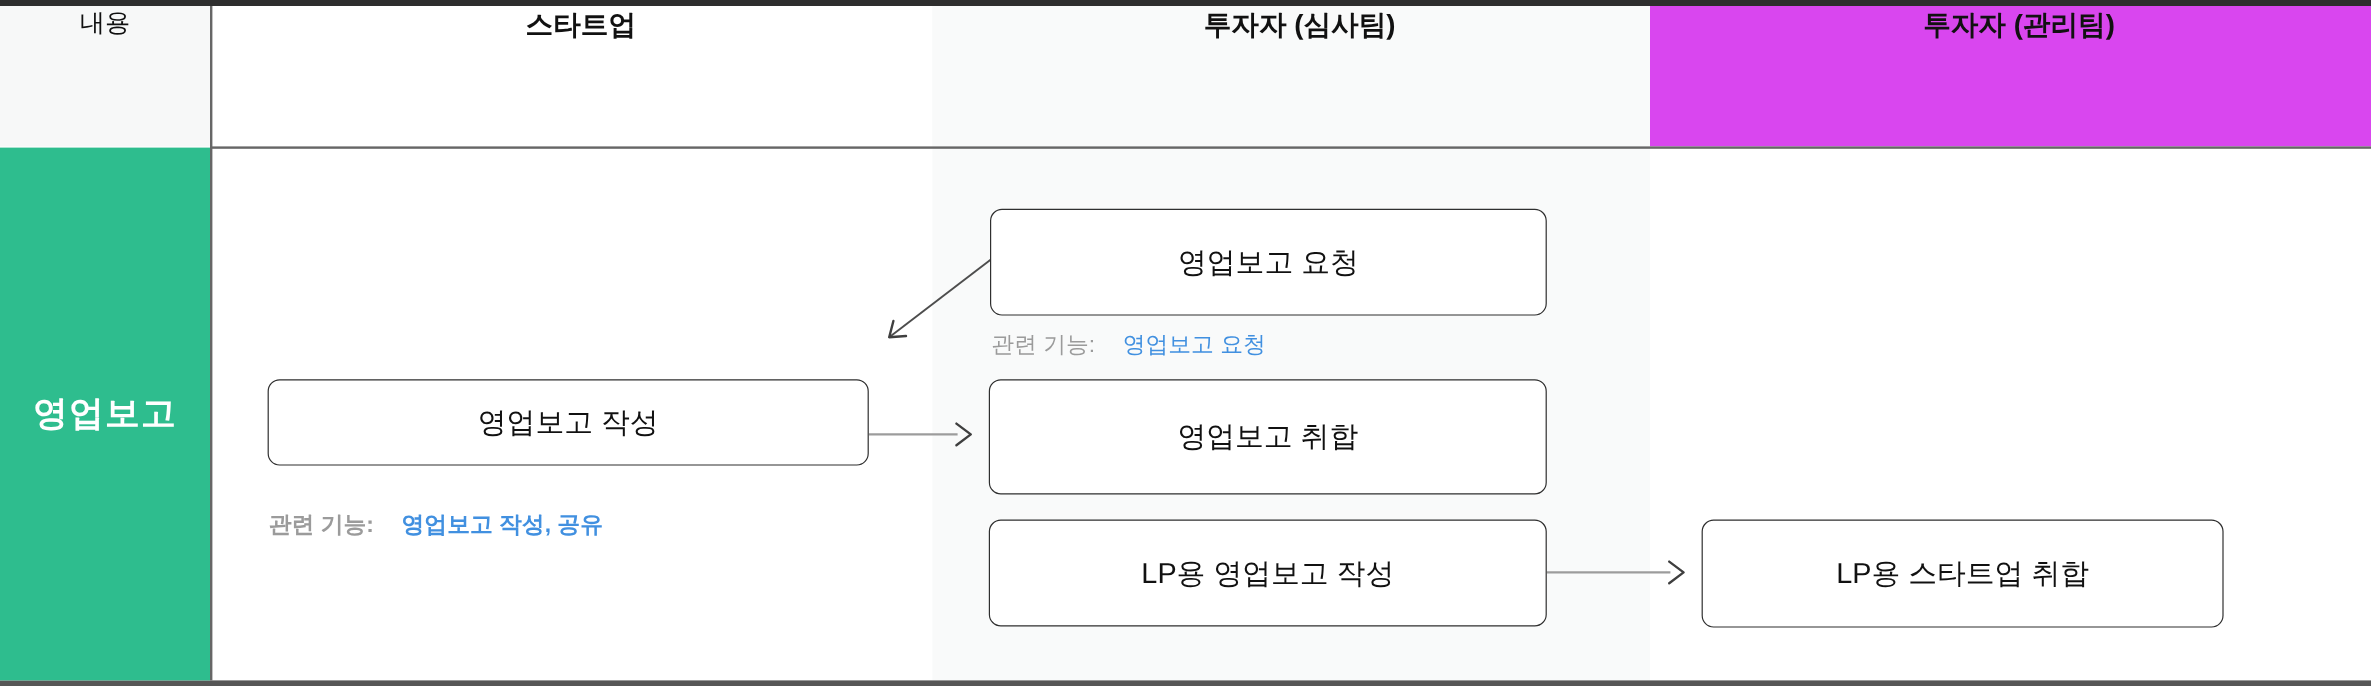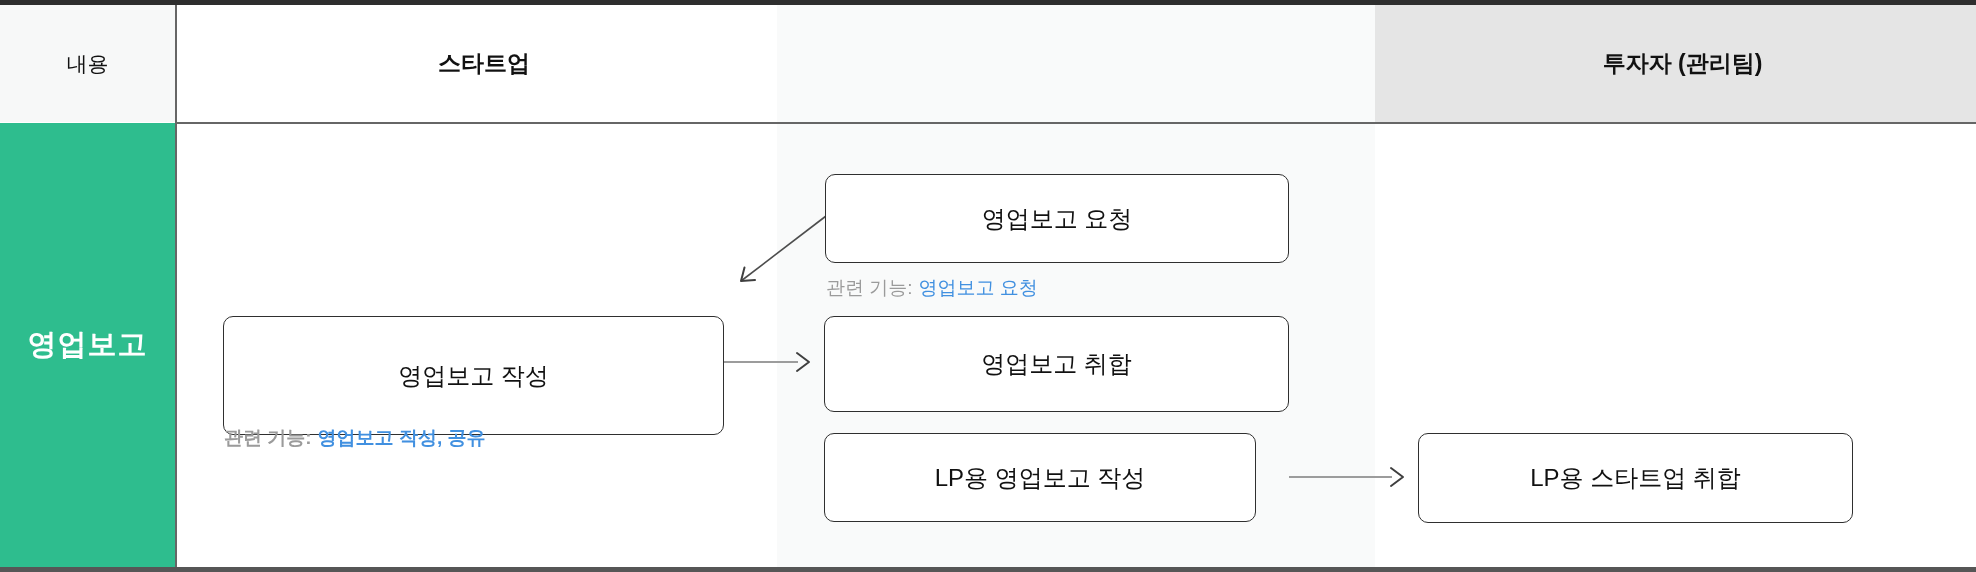--- a/index.html
+++ b/index.html
@@ -11,46 +11,46 @@
   body{font-family:"Liberation Sans","DejaVu Sans",sans-serif;background:#ffffff;}
   .stage{position:relative;width:1976px;height:572px;background:#ffffff;overflow:hidden;}
 
   .top-bar{position:absolute;left:0;top:0;width:1976px;height:5px;background:var(--top-bar);}
   .bottom-bar{position:absolute;left:0;top:567px;width:1976px;height:5px;background:var(--bottom-bar);}
 
   
   .lane3-stripe{position:absolute;left:777px;top:5px;width:598px;height:562px;background:var(--lane3-bg);}
 
   
-  .header-cell{position:absolute;top:5px;height:117px;display:flex;align-items:center;justify-content:center;}
+  .header-cell{position:absolute;top:5px;height:117px;display:flex;justify-content:center;}
   .header-cell.c1{left:0;width:175px;background:var(--header-cell-bg);font-size:21px;font-weight:500;color:var(--text-dark);}
   .header-cell.c2{left:177px;width:600px;background:#ffffff;}
   .header-cell.c3{left:777px;width:598px;background:var(--lane3-bg);}
-  .header-cell.c4{left:1375px;width:601px;background:#e5e5e5;}
+  .header-cell.c4{left:1375px;width:601px;background:#d946ef;}
   .header-cell.bold{font-size:23px;font-weight:700;color:var(--text-dark);padding-left:14px;}
   .header-underline{position:absolute;left:175px;top:122px;width:1801px;height:2px;background:var(--border-dark);}
   .v-divider{position:absolute;left:175px;top:5px;width:2px;height:562px;background:var(--border-dark);}
 
   
   .row-label-cell{position:absolute;left:0;top:123px;width:175px;height:444px;background:var(--accent-green);
     display:flex;align-items:center;justify-content:center;}
   .row-label-cell span{color:#ffffff;font-size:29px;font-weight:700;letter-spacing:1px;}
 
   
   .flow-box{position:absolute;background:#ffffff;border:1.5px solid var(--box-border);border-radius:10px;
     display:flex;align-items:center;justify-content:center;font-size:24px;color:var(--text-dark);}
   .box-request{left:825px;top:174px;width:464px;height:89px;}
-  .box-write{left:223px;top:316px;width:501px;height:119px;}
+  .box-write{left:223px;top:316px;width:501px;height:72px;}
   .box-collect{left:824px;top:316px;width:465px;height:96px;}
-  .box-lp-write{left:824px;top:433px;width:432px;height:89px;}
+  .box-lp-write{left:824px;top:433px;width:465px;height:89px;}
   .box-lp-collect{left:1418px;top:433px;width:435px;height:90px;}
 
   
   .caption{position:absolute;font-size:19px;line-height:28px;white-space:nowrap;}
-  .caption .prefix{color:var(--caption-gray);margin-right:6px;}
+  .caption .prefix{color:var(--caption-gray);margin-right:23px;}
   .caption .links{color:var(--link-blue);cursor:pointer;}
   .caption-request{left:826px;top:274px;}
   .caption-write{left:224px;top:424px;font-weight:bold;}
 
   
   svg.arrow-layer{position:absolute;left:0;top:0;pointer-events:none;}
   .shaft-light{stroke:#9c9c9c;stroke-width:2;fill:none;}
   .shaft-dark{stroke:#4d4d4d;stroke-width:1.6;fill:none;}
   .head-dark{stroke:#3f3f3f;stroke-width:2;fill:none;stroke-linecap:round;stroke-linejoin:round;}
 </style>
@@ -62,20 +62,23 @@
   <div class="lane3-stripe"></div>
 
   <div class="top-bar"></div>
   <div class="bottom-bar"></div>
 
   <div class="header-cell c1">
     <span>내용</span>
   </div>
   <div class="header-cell c2 bold">
     <span>스타트업</span>
+  </div>
+  <div class="header-cell c3 bold">
+    <span>투자자 (심사팀)</span>
   </div>
   <div class="header-cell c4 bold">
     <span>투자자 (관리팀)</span>
   </div>
   <div class="header-underline"></div>
   <div class="v-divider"></div>
 
   <div class="row-label-cell">
     <span>영업보고</span>
   </div>

